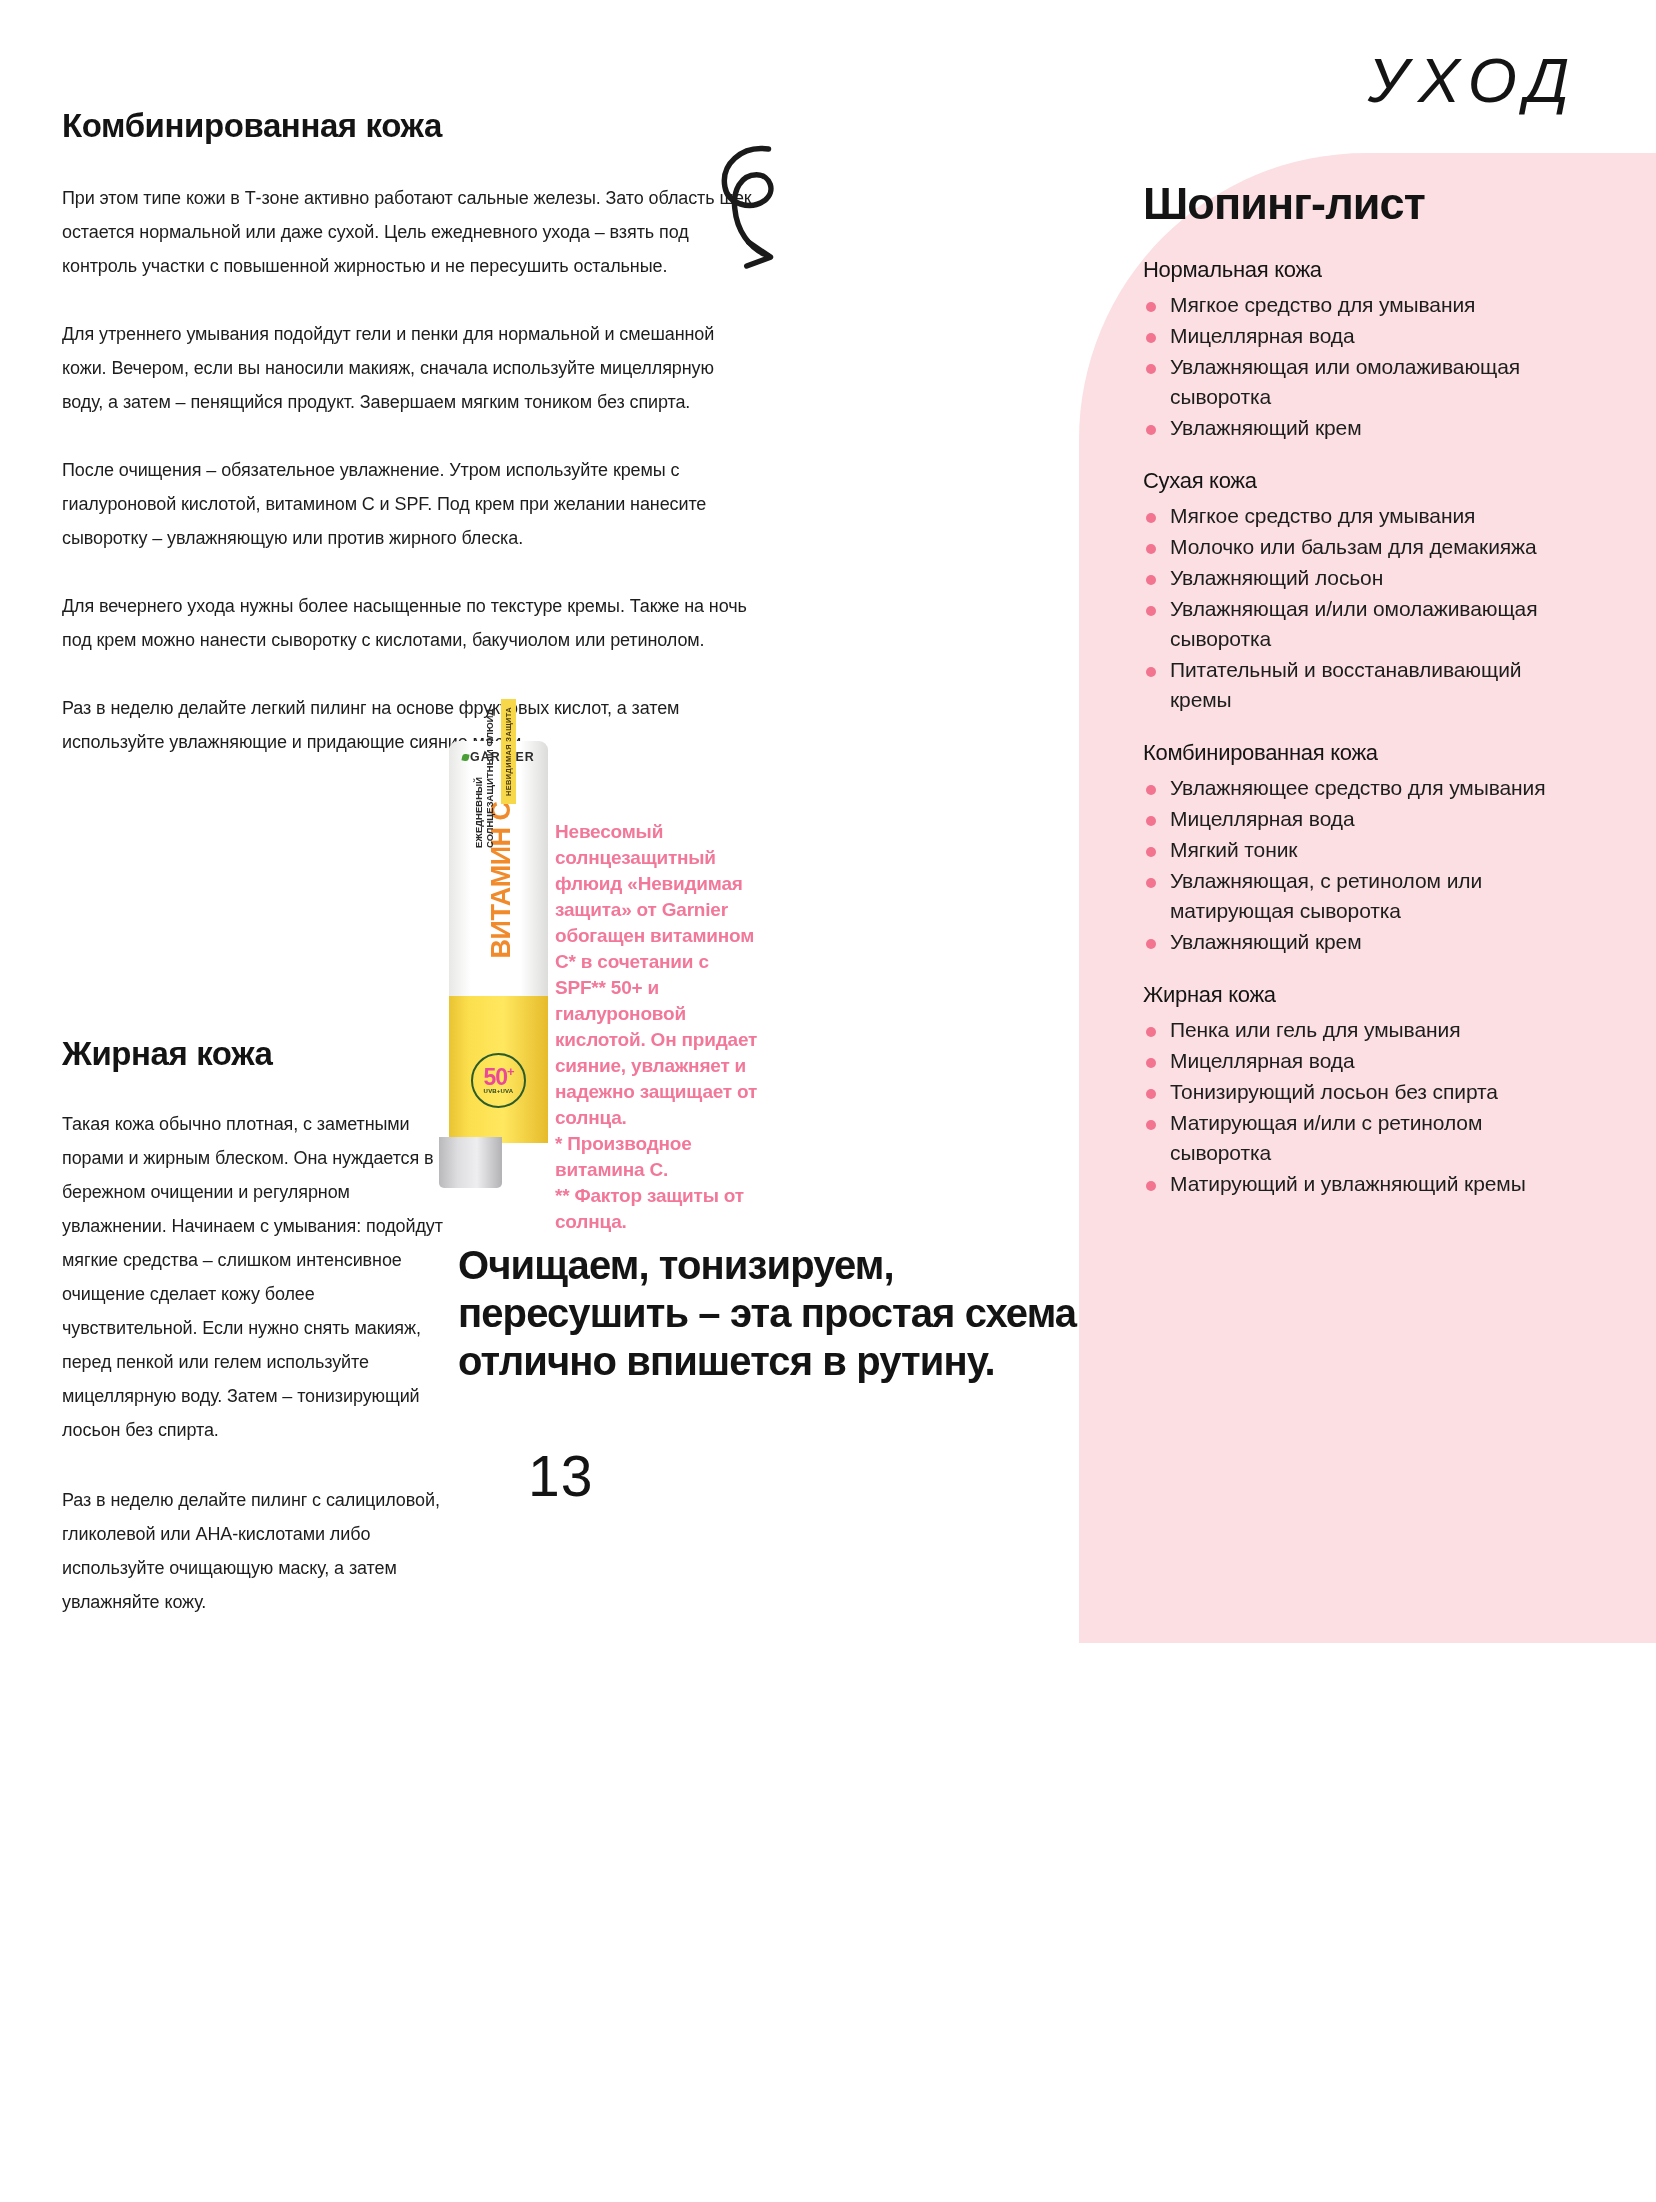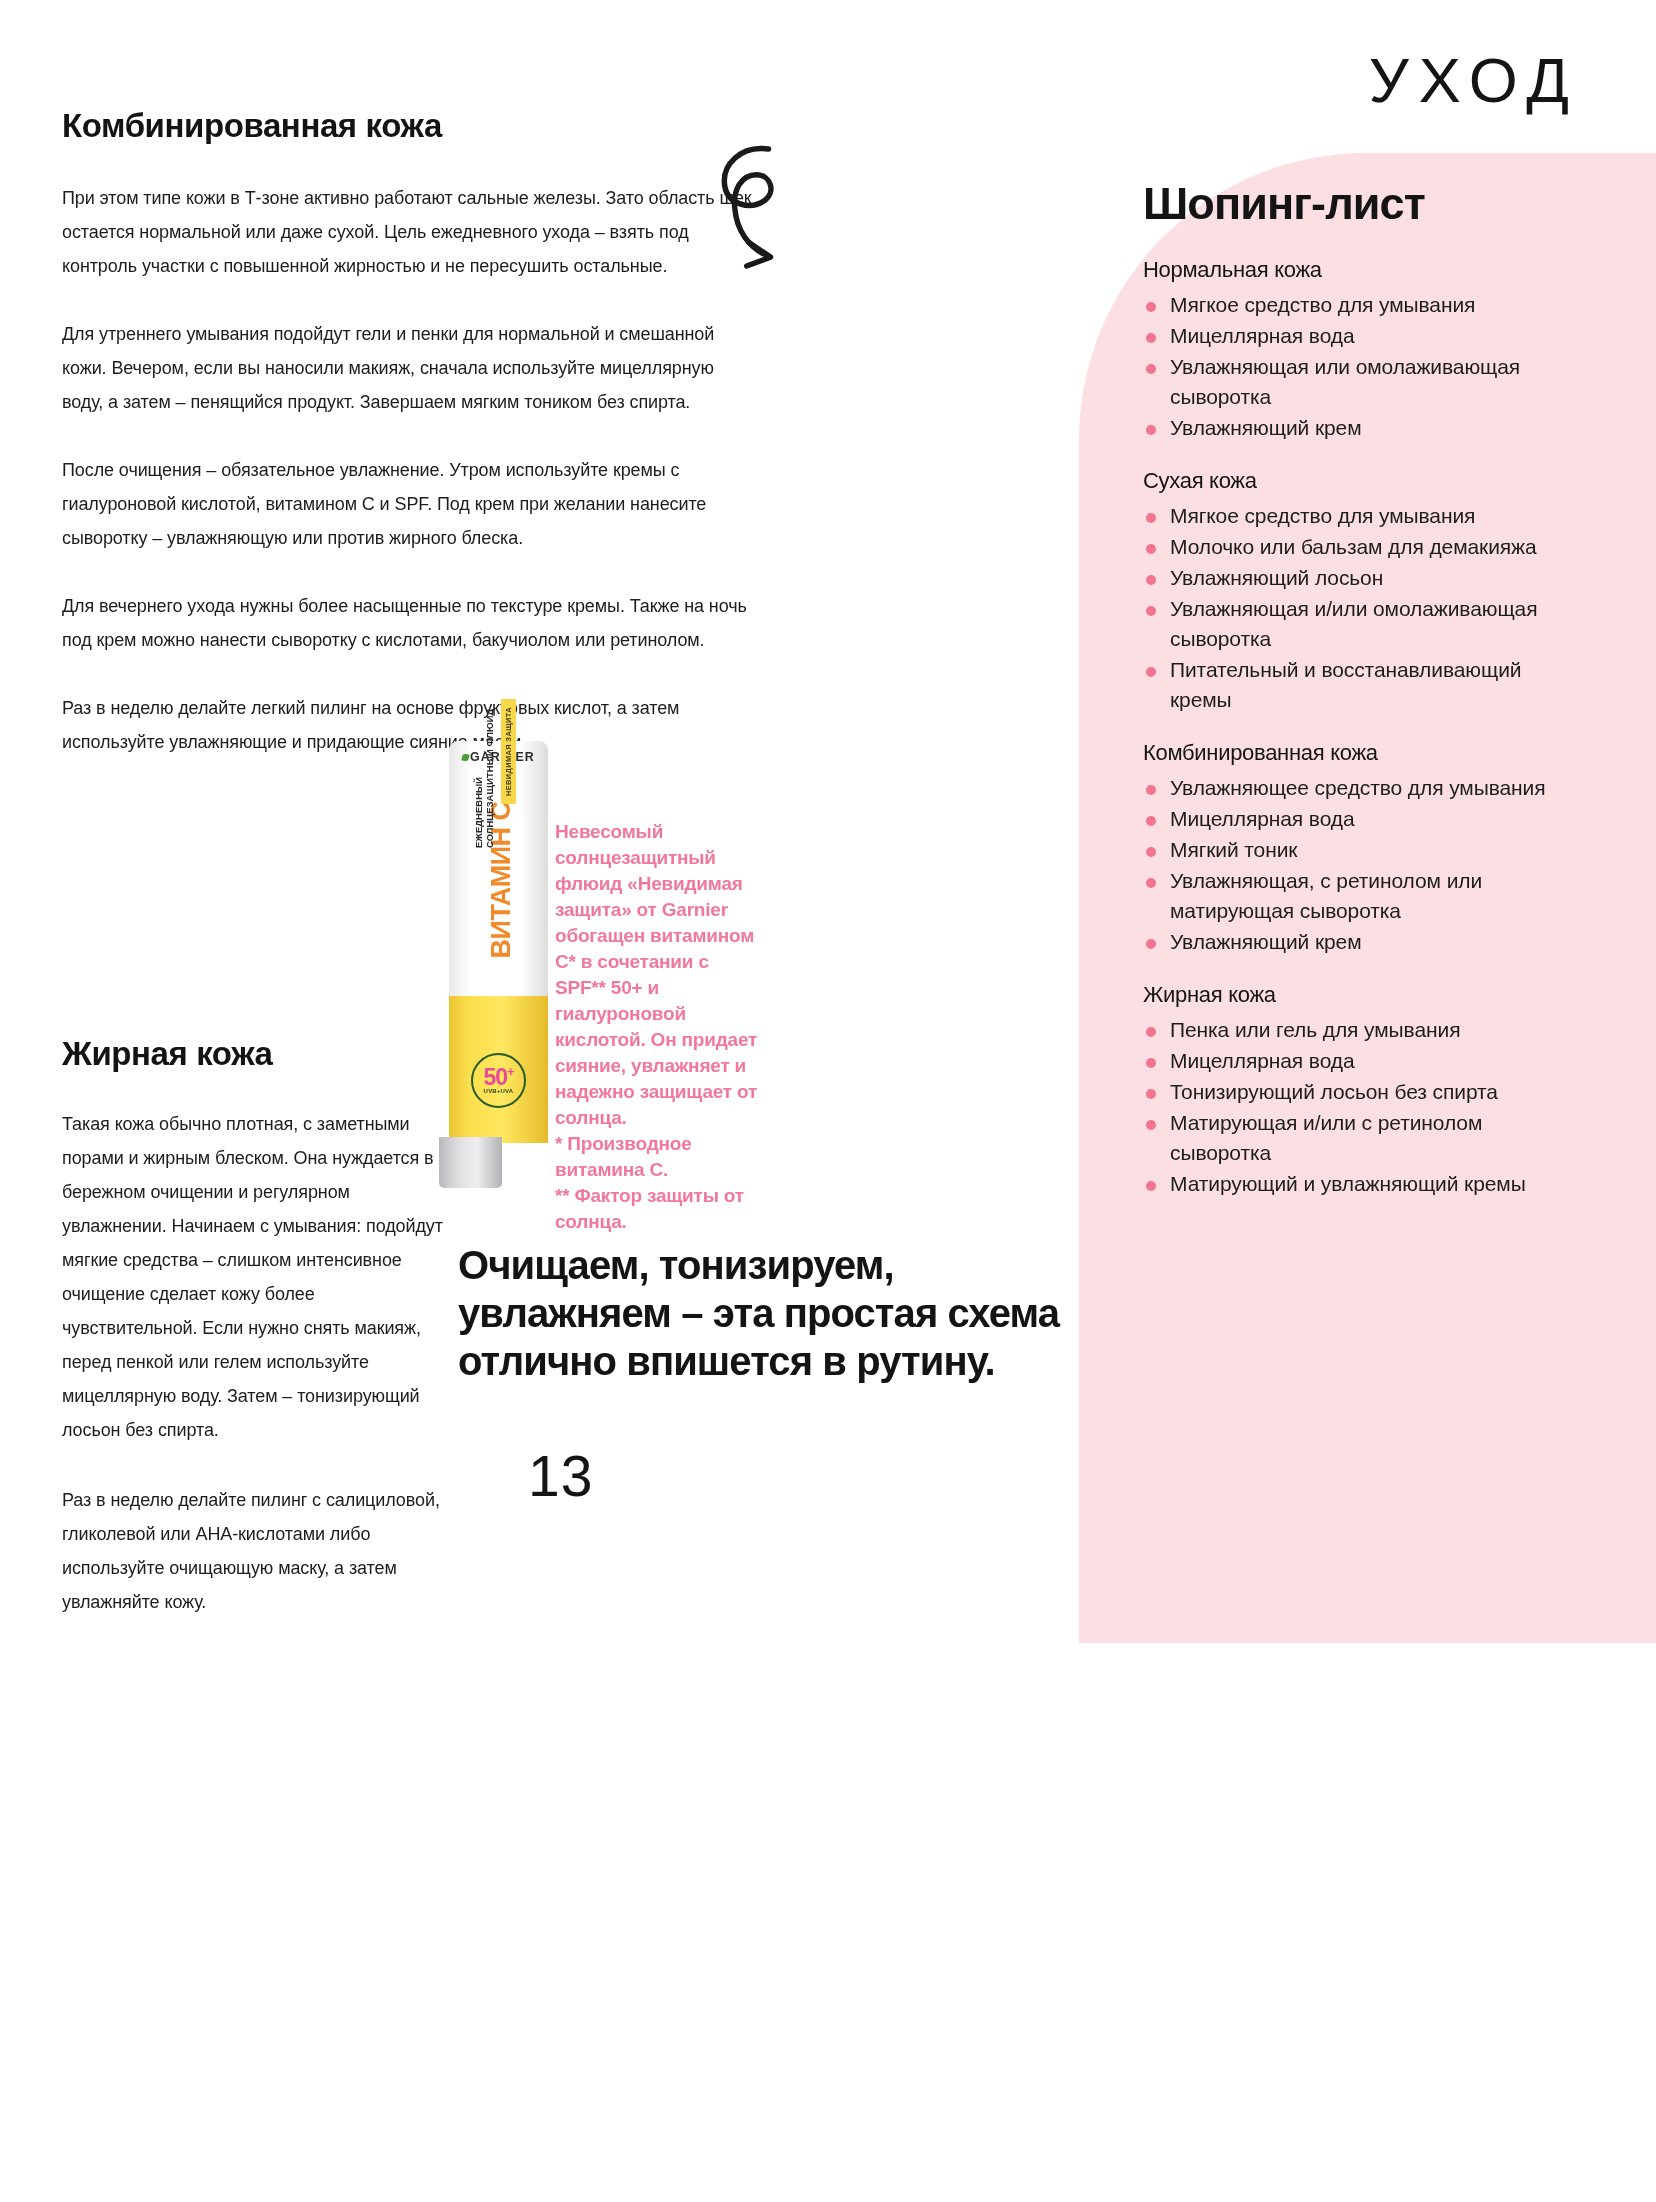--- a/index.html
+++ b/index.html
@@ -29,20 +29,21 @@
   .page-header {
     position: absolute;
     right: 77px;
     top: 44px;
     font-size: 63px;
     font-weight: 400;
     letter-spacing: 10px;
     color: #141414;
     z-index: 5;
     font-family: "Liberation Sans", sans-serif;
+    font-style: italic;
   }
 
   
   .left-col {
     position: absolute;
     left: 62px;
     top: 107px;
     width: 693px;
     z-index: 4;
   }
@@ -373,15 +374,15 @@
     <ul class="shop-list">
       <li><span class="bullet"></span><span>Пенка или гель для умывания</span></li>
       <li><span class="bullet"></span><span>Мицеллярная вода</span></li>
       <li><span class="bullet"></span><span>Тонизирующий лосьон без спирта</span></li>
       <li><span class="bullet"></span><span>Матирующая и/или с ретинолом сыворотка</span></li>
       <li><span class="bullet"></span><span>Матирующий и увлажняющий кремы</span></li>
     </ul>
   </div>
 </div>
 
-<div class="bottom-headline">Очищаем, тонизируем, увлажняем – эта простая схема отлично впишется в рутину.</div>
+<div class="bottom-headline">Очищаем, тонизируем, пересушить – эта простая схема отлично впишется в рутину.</div>
 <div class="page-number">13</div>
 
 
 </body></html>

